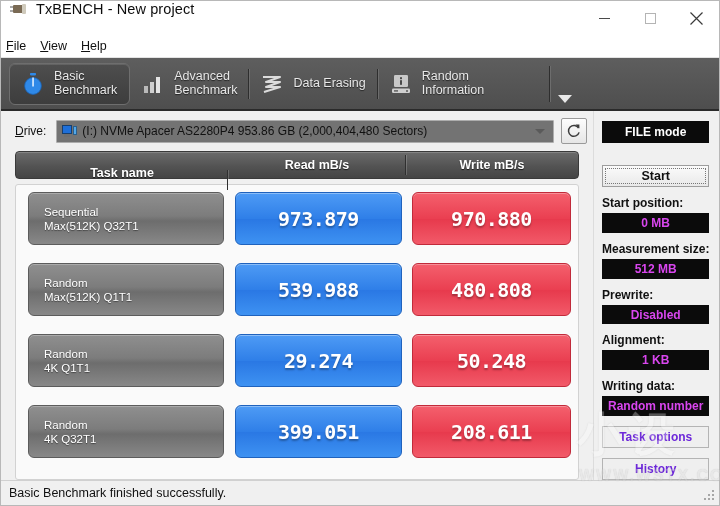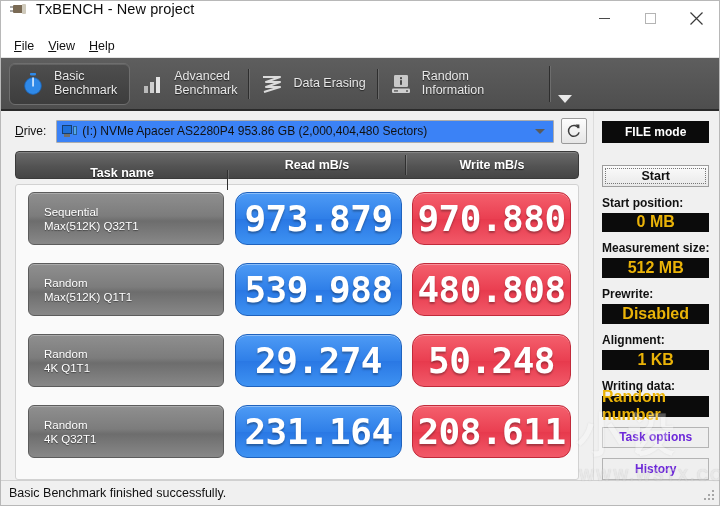--- a/index.html
+++ b/index.html
@@ -90,21 +90,21 @@
     color: #4a4a4a;
   }
   .win-btn svg { display: block; }
 
   
   .menubar {
     height: 22px;
     background: #ffffff;
     display: flex;
     align-items: center;
-    padding-left: 8px;
+    padding-left: 0;
     flex: 0 0 auto;
     border-bottom: 1px solid #e3e3e3;
   }
   .menu-item {
     font-size: 12.5px;
     color: #111;
     padding: 1px 9px 2px 5px;
     white-space: nowrap;
   }
   .menu-item u { text-decoration: underline; }
@@ -217,21 +217,21 @@
   .drive-label {
     font-size: 12px;
     color: #111;
     margin-right: 10px;
     white-space: nowrap;
   }
   .drive-label u { text-decoration: underline; }
   .drive-combo {
     flex: 1 1 auto;
     height: 23px;
-    background: #3b82f6;
+    background: #737373;
     border: 1px solid #adadad;
     border-radius: 1px;
     display: flex;
     align-items: center;
     padding-left: 5px;
     position: relative;
     box-sizing: border-box;
   }
   .drive-ico {
     width: 15px; height: 13px;
@@ -366,28 +366,28 @@
     font-size: 11.5px;
     color: #ffffff;
     line-height: 14px;
     text-shadow: 0 1px 1px rgba(0,0,0,0.45);
     white-space: nowrap;
   }
 
   .cell-val {
     height: 53px;
     box-sizing: border-box;
-    border-radius: 12px;
+    border-radius: 6px;
     display: flex;
     align-items: center;
     justify-content: center;
     flex: 0 0 auto;
     font-family: "DejaVu Sans Mono", monospace;
     font-weight: bold;
-    font-size: 36px;
+    font-size: 20px;
     color: #ffffff;
     letter-spacing: -0.5px;
     text-shadow: 0 2px 2px rgba(0,0,0,0.30);
   }
   .cell-read {
     width: 167px;
     margin-left: 11px;
     background: linear-gradient(to bottom, #4e9bf5 0%, #2f7fe8 50%, #2a78e4 52%, #3e92f2 100%);
     border: 1px solid #1f62bd;
     box-shadow: inset 0 1px 0 rgba(255,255,255,0.35);
@@ -438,22 +438,22 @@
     margin-top: 9px;
     margin-bottom: 3px;
     white-space: nowrap;
   }
   .field-value {
     height: 21px;
     background: #0b0b0b;
     display: flex;
     align-items: center;
     justify-content: center;
-    font-size: 16px;
-    color: #eab308;
+    font-size: 12px;
+    color: #d946ef;
     box-sizing: border-box;
   }
   .sb-btn {
     height: 23px;
     margin-top: 10px;
     background: #efefef;
     border: 1px solid #b4b4b4;
     display: flex;
     align-items: center;
     justify-content: center;
@@ -683,21 +683,21 @@
             </div>
             <div class="cell-val cell-read">29.274</div>
             <div class="cell-val cell-write">50.248</div>
           </div>
 
           <div class="row">
             <div class="cell-task">
               <div class="task-l1">Random</div>
               <div class="task-l2">4K Q32T1</div>
             </div>
-            <div class="cell-val cell-read">231.164</div>
+            <div class="cell-val cell-read">399.051</div>
             <div class="cell-val cell-write">208.611</div>
           </div>
 
         </div>
       </div>
     </div>
 
     <div class="right-pane">
       <div class="mode-btn">FILE mode</div>
 

